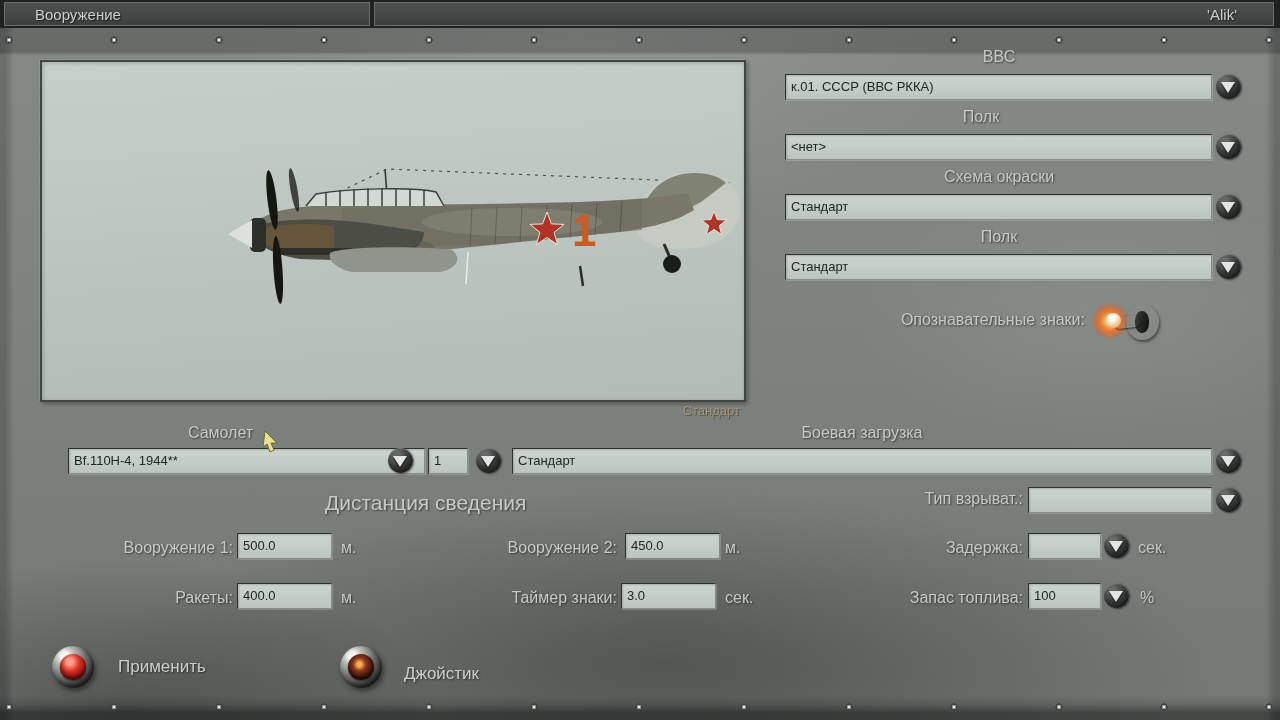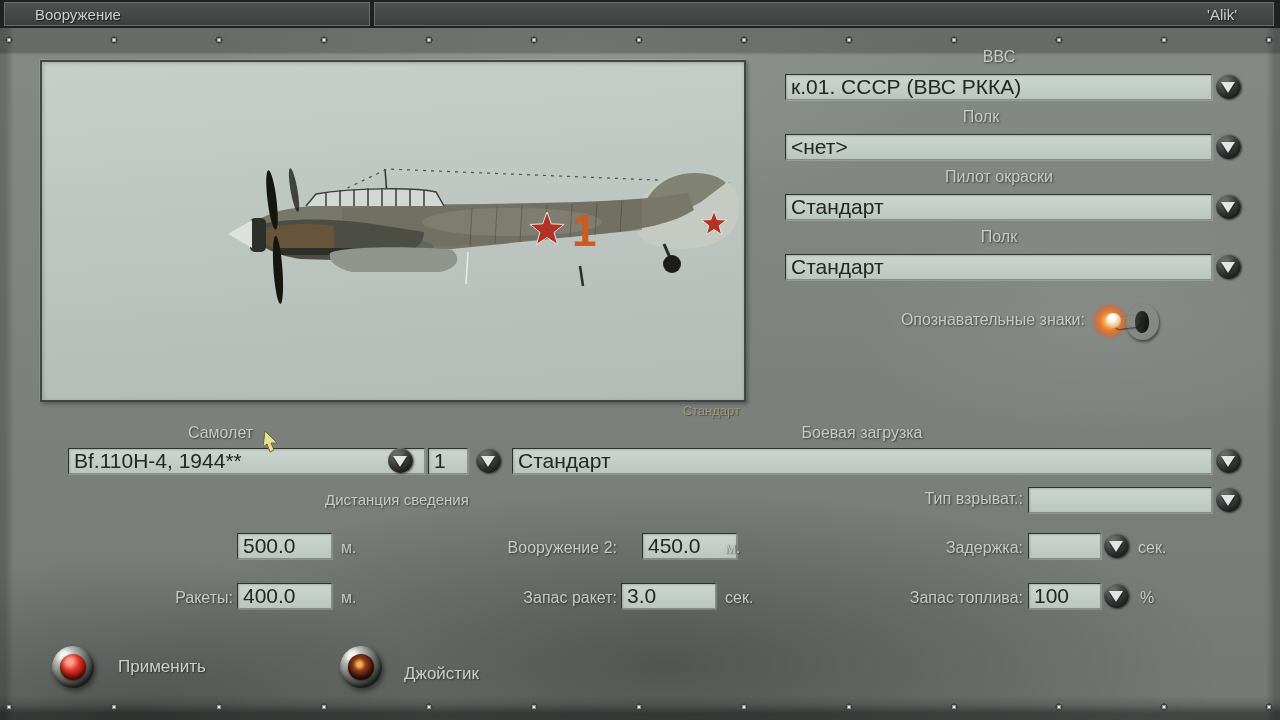--- a/index.html
+++ b/index.html
@@ -34,21 +34,21 @@
   .screws-bottom{top:701px;}
 
   
   .lbl{position:absolute;color:#c7cbc8;font-size:16px;
     text-shadow:1px 1px 2px rgba(0,0,0,.55);white-space:nowrap;}
   .lbl.c{text-align:center;}
   .lbl.r{text-align:right;}
   .field{position:absolute;height:24px;line-height:24px;padding:0 5px;
     background:linear-gradient(#ccd5cf,#bcc6c0);
     border:1px solid;border-color:#2e322f #888d89 #888d89 #2e322f;
-    color:#22262​4;color:#222624;font-size:21px;white-space:nowrap;overflow:hidden;
+    color:#22262​4;color:#222624;font-size:13px;white-space:nowrap;overflow:hidden;
     box-shadow:1px 1px 0 rgba(255,255,255,.18), inset 1px 1px 2px rgba(0,0,0,.18);}
   .ddbtn{position:absolute;width:25px;height:25px;border-radius:50%;cursor:pointer;
     background:radial-gradient(circle at 35% 28%, #676b68 0 12%, #3a3d3b 45%, #181a19 78%, #060707 100%);
     box-shadow:1px 1px 2px rgba(0,0,0,.55), inset 0 1px 1px rgba(255,255,255,.25);}
   .ddbtn .tri{position:absolute;left:5px;top:8px;width:0;height:0;
     border-left:7px solid transparent;border-right:7px solid transparent;
     border-top:11px solid #e2e6e3;filter:drop-shadow(0 1px 1px rgba(0,0,0,.8));}
 
   
   .preview{position:absolute;left:40px;top:60px;width:702px;height:338px;
@@ -192,21 +192,21 @@
   <div class="ddbtn" style="left:1216px;top:74px;">
       <span class="tri"></span>
     </div>
 
   <div class="lbl c" style="left:767px;top:108px;width:428px;">Полк</div>
   <div class="field" style="left:785px;top:134px;width:415px;">&lt;нет&gt;</div>
   <div class="ddbtn" style="left:1216px;top:134px;">
       <span class="tri"></span>
     </div>
 
-  <div class="lbl c" style="left:785px;top:168px;width:428px;">Пилот окраски</div>
+  <div class="lbl c" style="left:785px;top:168px;width:428px;">Схема окраски</div>
   <div class="field" style="left:785px;top:194px;width:415px;">Стандарт</div>
   <div class="ddbtn" style="left:1216px;top:194px;">
       <span class="tri"></span>
     </div>
 
   <div class="lbl c" style="left:785px;top:228px;width:428px;">Полк</div>
   <div class="field" style="left:785px;top:254px;width:415px;">Стандарт</div>
   <div class="ddbtn" style="left:1216px;top:254px;">
       <span class="tri"></span>
     </div>
@@ -229,47 +229,48 @@
   <div class="ddbtn" style="left:476px;top:448px;">
       <span class="tri"></span>
     </div>
 
   <div class="lbl c" style="left:512px;top:424px;width:700px;">Боевая загрузка</div>
   <div class="field" style="left:512px;top:448px;width:688px;">Стандарт</div>
   <div class="ddbtn" style="left:1216px;top:448px;">
       <span class="tri"></span>
     </div>
 
-  <div class="lbl" style="left:325px;top:491px;font-size:15px;">Дистанция сведения</div>
+  <div class="lbl" style="left:325px;top:491px;font-size:21px;">Дистанция сведения</div>
 
   <div class="lbl r" style="left:785px;top:490px;width:238px;">Тип взрыват.:</div>
   <div class="field" style="left:1028px;top:487px;width:172px;"></div>
   <div class="ddbtn" style="left:1216px;top:487px;">
       <span class="tri"></span>
     </div>
 
+  <div class="lbl r" style="left:20px;top:539px;width:213px;">Вооружение 1:</div>
   <div class="field" style="left:237px;top:533px;width:83px;">500.0</div>
   <div class="lbl" style="left:341px;top:539px;">м.</div>
 
   <div class="lbl r" style="left:420px;top:539px;width:197px;">Вооружение 2:</div>
-  <div class="field" style="left:642px;top:533px;width:83px;">450.0</div>
+  <div class="field" style="left:625px;top:533px;width:83px;">450.0</div>
   <div class="lbl" style="left:725px;top:539px;">м.</div>
 
   <div class="lbl r" style="left:785px;top:539px;width:238px;">Задержка:</div>
   <div class="field" style="left:1028px;top:533px;width:61px;"></div>
   <div class="ddbtn" style="left:1104px;top:533px;">
       <span class="tri"></span>
     </div>
   <div class="lbl" style="left:1138px;top:539px;">сек.</div>
 
   <div class="lbl r" style="left:20px;top:589px;width:213px;">Ракеты:</div>
   <div class="field" style="left:237px;top:583px;width:83px;">400.0</div>
   <div class="lbl" style="left:341px;top:589px;">м.</div>
 
-  <div class="lbl r" style="left:420px;top:589px;width:197px;">Запас ракет:</div>
+  <div class="lbl r" style="left:420px;top:589px;width:197px;">Таймер знаки:</div>
   <div class="field" style="left:621px;top:583px;width:83px;">3.0</div>
   <div class="lbl" style="left:725px;top:589px;">сек.</div>
 
   <div class="lbl r" style="left:785px;top:589px;width:238px;">Запас топлива:</div>
   <div class="field" style="left:1028px;top:583px;width:61px;">100</div>
   <div class="ddbtn" style="left:1104px;top:583px;">
       <span class="tri"></span>
     </div>
   <div class="lbl" style="left:1140px;top:589px;">%</div>
 

